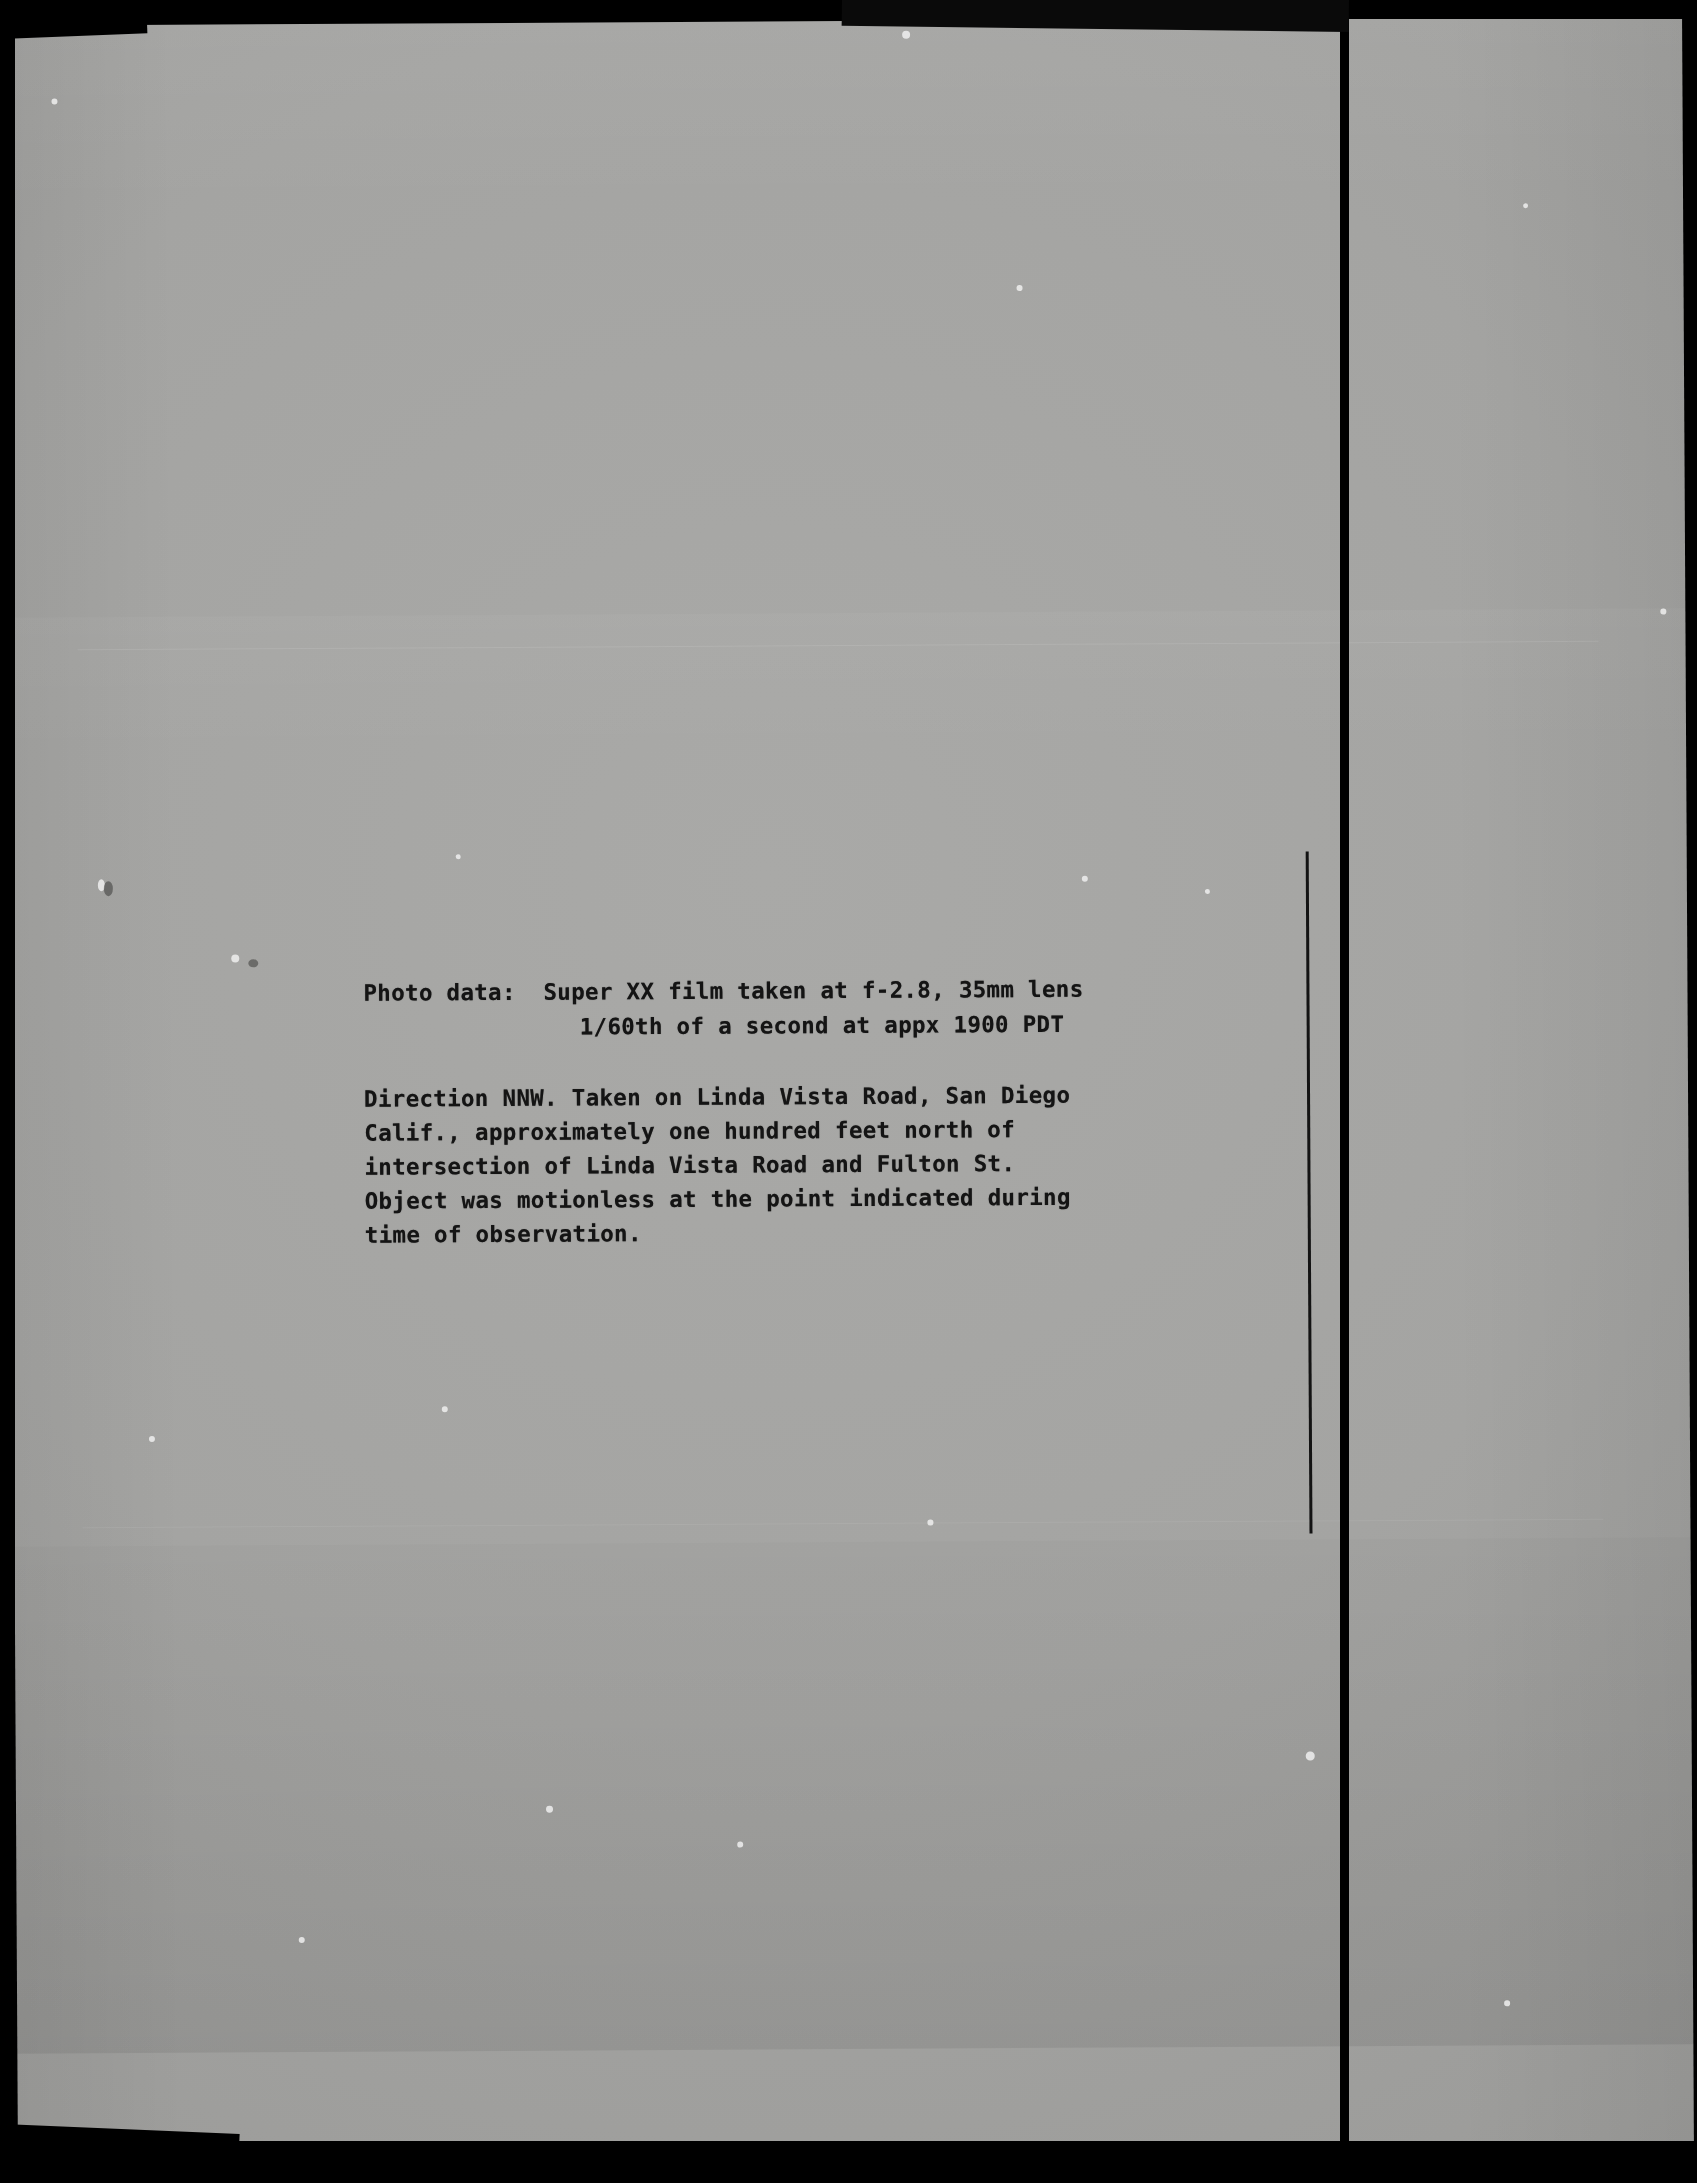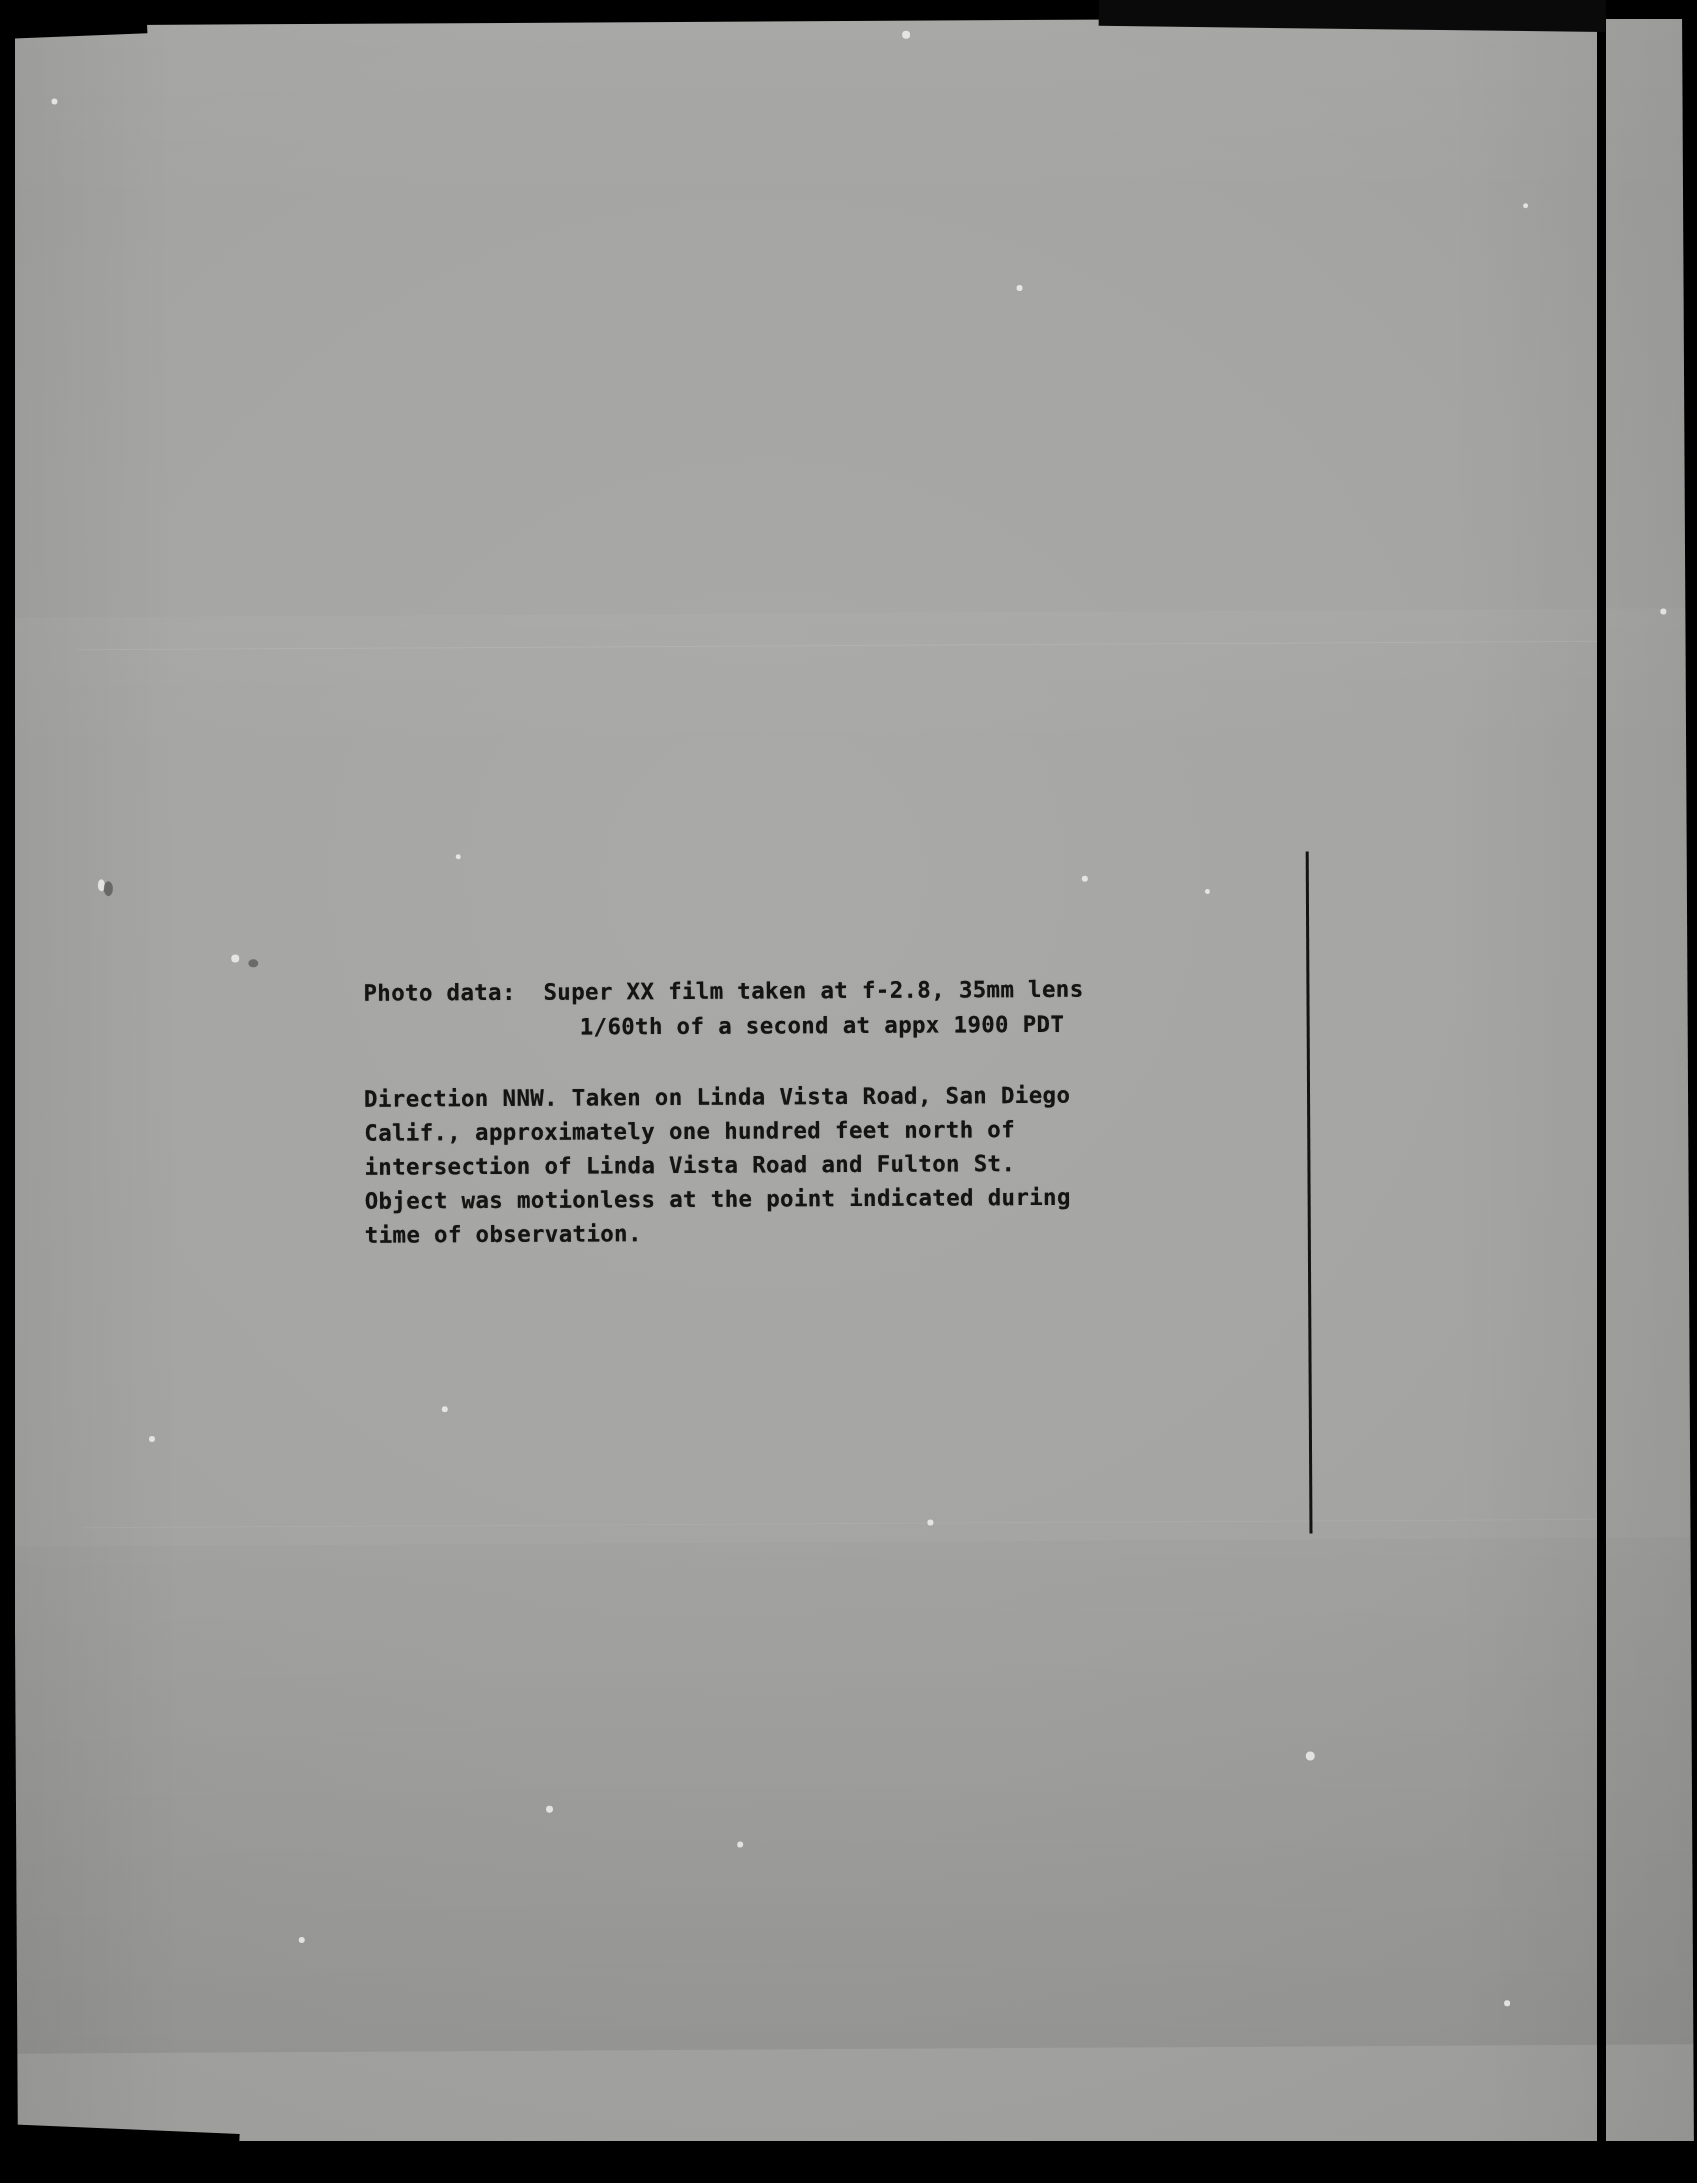--- a/index.html
+++ b/index.html
@@ -12,21 +12,21 @@
     height: 2183px;
     overflow: hidden;
     font-family: "DejaVu Sans Mono", monospace;
   }
 
   
   #page {
     position: absolute;
     left: 0;
     top: 0;
-    width: 1606px;
+    width: 1349px;
     height: 2183px;
     background: #000;
   }
 
   
   .paper {
     position: absolute;
     left: 12.4px;
     top: 21.4px;
     width: 1676px;

